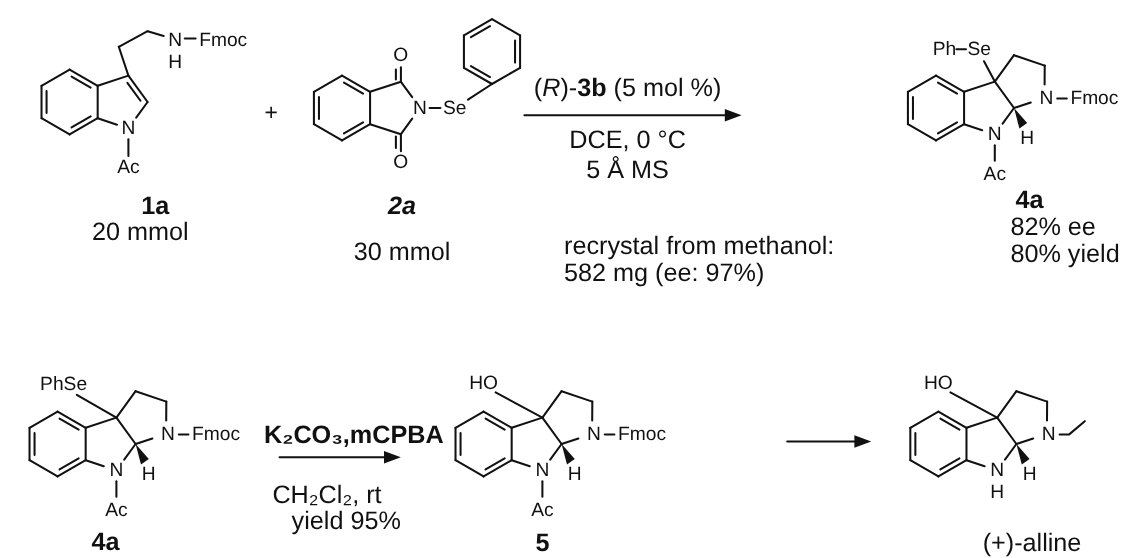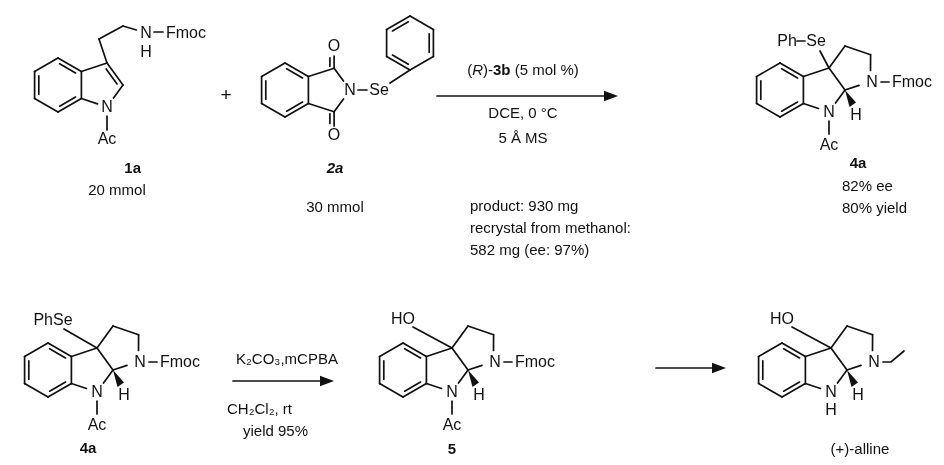--- a/index.html
+++ b/index.html
@@ -3,21 +3,21 @@
 <meta charset="utf-8">
 <style>
   html,body{margin:0;padding:0;background:#fff;}
   .canvas{position:relative;width:944px;height:465px;background:#fff;overflow:hidden;
           font-family:"Liberation Sans","DejaVu Sans",sans-serif;color:#111;}
   svg.scheme{position:absolute;left:0;top:0;}
   svg line, svg polyline{stroke:#111;stroke-width:1.7;fill:none;stroke-linecap:round;}
   svg polygon.wedge, svg polygon.ah{fill:#111;stroke:none;}
   svg text{font-family:"Liberation Sans","DejaVu Sans",sans-serif;font-size:16px;fill:#111;text-anchor:middle;}
   svg text.st{text-anchor:start;}
-  .t{position:absolute;font-size:15px;line-height:1.2;color:#111;white-space:nowrap;}
+  .t{position:absolute;font-size:21px;line-height:1.2;color:#111;white-space:nowrap;}
   .b{font-weight:bold;}
   .i{font-style:italic;}
   .c{text-align:center;}
   .note-block div{line-height:22px;}
 </style>
 </head>
 <body>
 
 <div class="canvas">
 
@@ -267,30 +267,29 @@
   <div class="t c" style="left:213px;top:84px;width:26px;font-size:19px;">+</div>
 
   <div class="t b c" style="left:307px;top:159px;width:56px;font-style:italic;">2a</div>
   <div class="t c" style="left:293px;top:181px;width:84px;margin-top:17px;">30 mmol</div>
 
   <div class="t c" style="left:436px;top:61px;width:174px;"><span>(</span><span class="i">R</span><span>)-</span><span class="b">3b</span><span> (5 mol %)</span></div>
   <div class="t c" style="left:436px;top:104px;width:174px;">DCE, 0 °C</div>
   <div class="t c" style="left:436px;top:129px;width:174px;">5 Å MS</div>
 
   <div class="t note-block" style="left:470px;top:195px;">
-    <div>product: 930 mg</div>
     <div>recrystal from methanol:</div>
     <div>582 mg (ee: 97%)</div>
   </div>
 
   <div class="t b c" style="left:832px;top:154px;width:52px;">4a</div>
   <div class="t" style="left:842px;top:177px;">82% ee</div>
   <div class="t" style="left:842px;top:199px;">80% yield</div>
 
-  <div class="t" style="left:236px;top:350px;">K₂CO₃,mCPBA</div>
+  <div class="t" style="left:220px;top:350px;font-weight:bold;">K₂CO₃,mCPBA</div>
   <div class="t" style="left:227px;top:400px;">CH₂Cl₂, rt</div>
   <div class="t" style="left:243px;top:422px;">yield 95%</div>
 
   <div class="t b c" style="left:62px;top:439px;width:52px;">4a</div>
   <div class="t b c" style="left:426px;top:440px;width:52px;">5</div>
   <div class="t c" style="left:800px;top:440px;width:120px;">(+)-alline</div>
 
 </div>
 
 </body></html>

